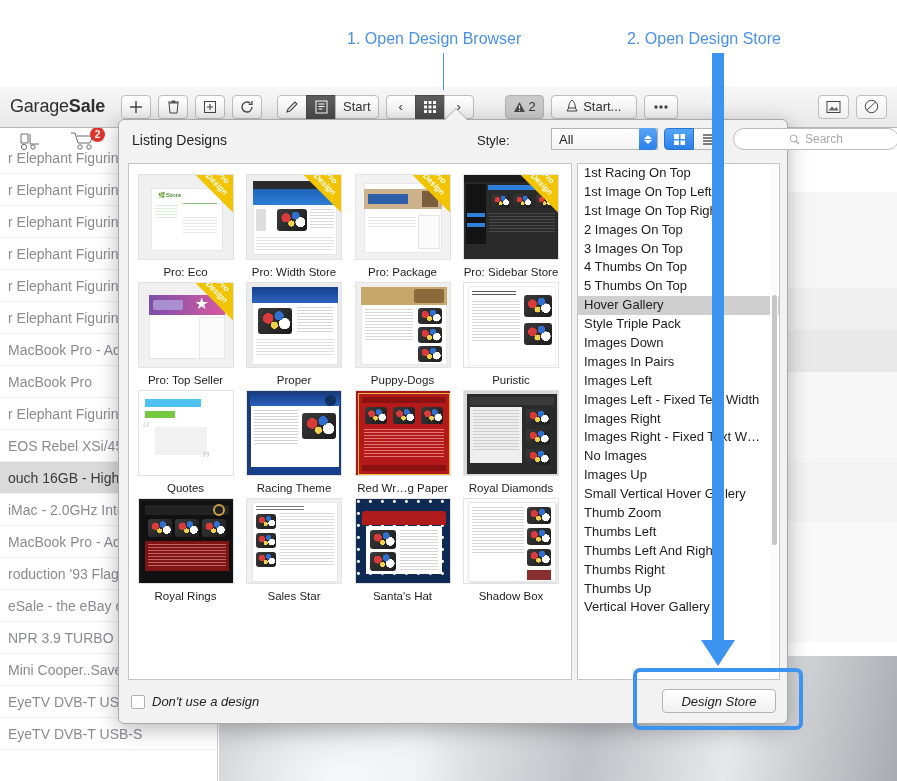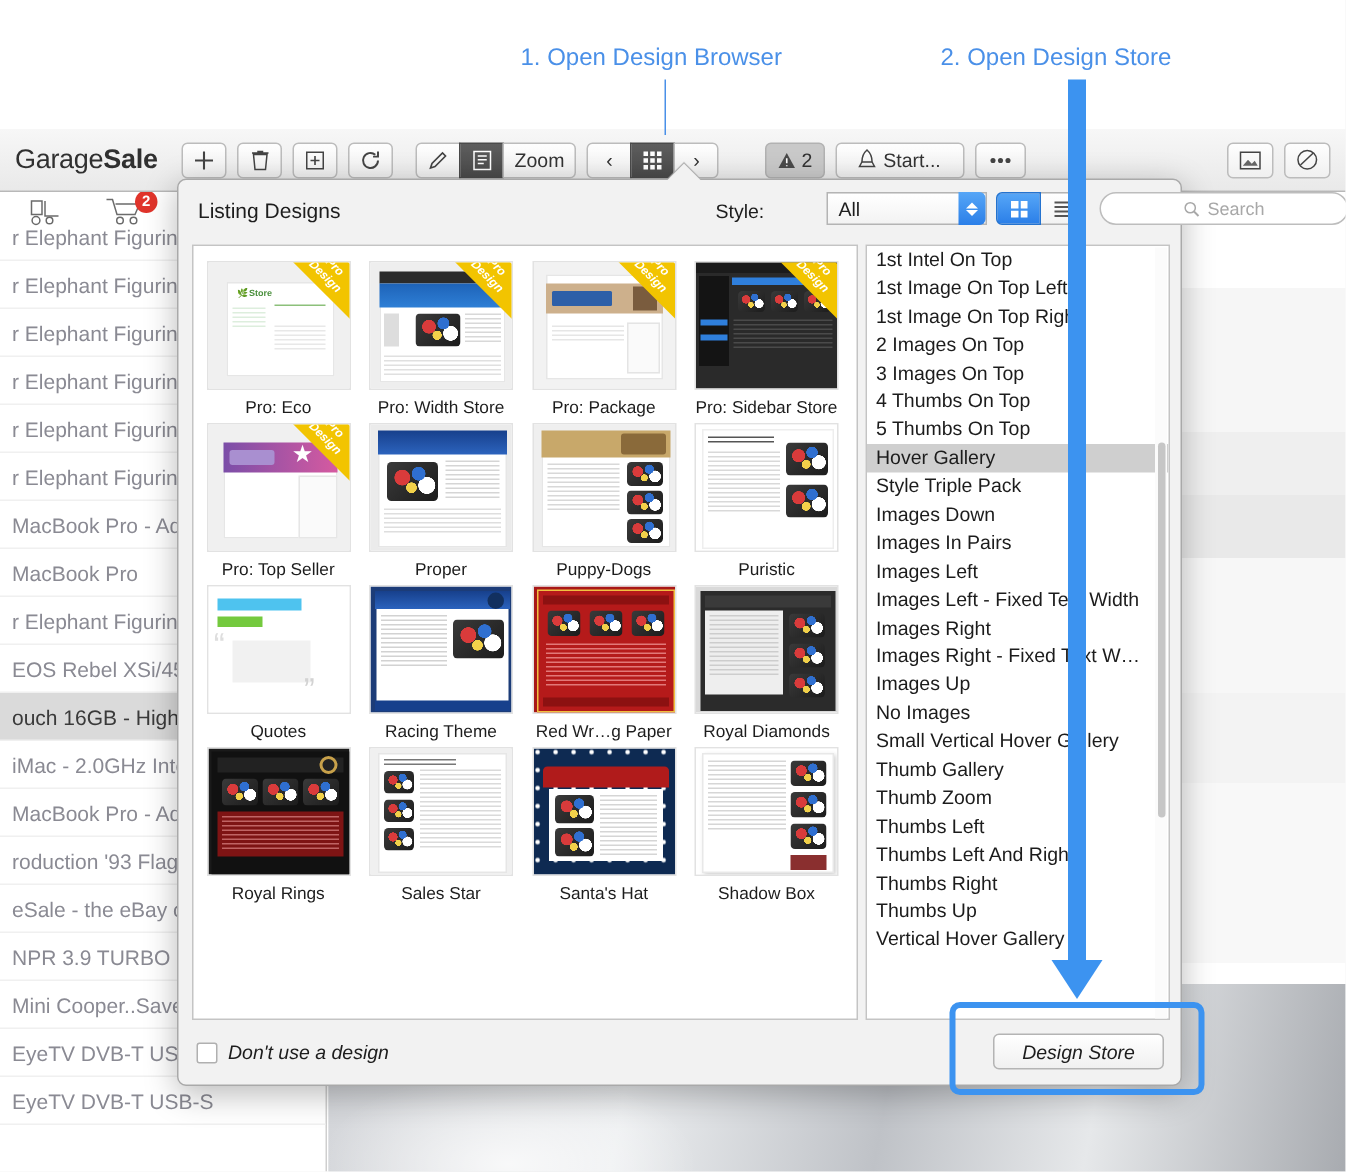--- a/index.html
+++ b/index.html
@@ -265,21 +265,21 @@
         <svg class="icon-svg" width="14" height="14" viewBox="0 0 14 14">
             <path d="M2 12l1-3 7-7 2 2-7 7-3 1z" stroke="#444" stroke-width="1.1" fill="none"></path>
           </svg>
       </div>
       <div class="tb-btn dark">
         <svg class="icon-svg" width="13" height="14" viewBox="0 0 13 14">
             <rect x="1" y="1" width="11" height="12" stroke="#fff" fill="none"></rect>
             <path d="M3.5 4h6M3.5 6.5h6M3.5 9h4" stroke="#fff" stroke-width="1"></path>
           </svg>
       </div>
-      <div class="tb-btn">Zoom</div>
+      <div class="tb-btn">Start</div>
     </div>
 
     <div class="tb-group">
       <div class="tb-btn">‹</div>
       <div class="tb-btn dark">
         <svg class="icon-svg" width="14" height="14" viewBox="0 0 14 14">
           <g fill="#fff">
             <rect x="1" y="1" width="3" height="3"></rect>
               <rect x="5.5" y="1" width="3" height="3"></rect>
               <rect x="10" y="1" width="3" height="3"></rect>
@@ -853,39 +853,38 @@
             <div class="mk-eleph" style="left:63px;top:50px;width:24px;height:17px"></div>
             <div class="mk-bar" style="left:63px;top:71px;width:24px;height:10px;background:#8a2f2f"></div>
           </div>
           <div class="cell-label">Shadow Box</div>
         </div>
       </div>
   </div>
 
   <div class="list-pane">
     <div id="layout-list">
-        <div class="li"><span>1st Intel On Top</span></div>
+        <div class="li"><span>1st Racing On Top</span></div>
         <div class="li"><span>1st Image On Top Left</span></div>
         <div class="li"><span>1st Image On Top Right</span></div>
         <div class="li"><span>2 Images On Top</span></div>
         <div class="li"><span>3 Images On Top</span></div>
         <div class="li"><span>4 Thumbs On Top</span></div>
         <div class="li"><span>5 Thumbs On Top</span></div>
         <div class="li sel"><span>Hover Gallery</span></div>
         <div class="li"><span>Style Triple Pack</span></div>
         <div class="li"><span>Images Down</span></div>
         <div class="li"><span>Images In Pairs</span></div>
         <div class="li"><span>Images Left</span></div>
         <div class="li"><span>Images Left - Fixed Text Width</span></div>
         <div class="li"><span>Images Right</span></div>
         <div class="li"><span>Images Right - Fixed Text W…</span></div>
+        <div class="li"><span>No Images</span></div>
         <div class="li"><span>Images Up</span></div>
-        <div class="li"><span>No Images</span></div>
         <div class="li"><span>Small Vertical Hover Gallery</span></div>
-        <div class="li"><span>Thumb Gallery</span></div>
         <div class="li"><span>Thumb Zoom</span></div>
         <div class="li"><span>Thumbs Left</span></div>
         <div class="li"><span>Thumbs Left And Right</span></div>
         <div class="li"><span>Thumbs Right</span></div>
         <div class="li"><span>Thumbs Up</span></div>
         <div class="li"><span>Vertical Hover Gallery</span></div>
       </div>
     <div class="list-scrollbar">
         <div class="thumbbar"></div>
       </div>

